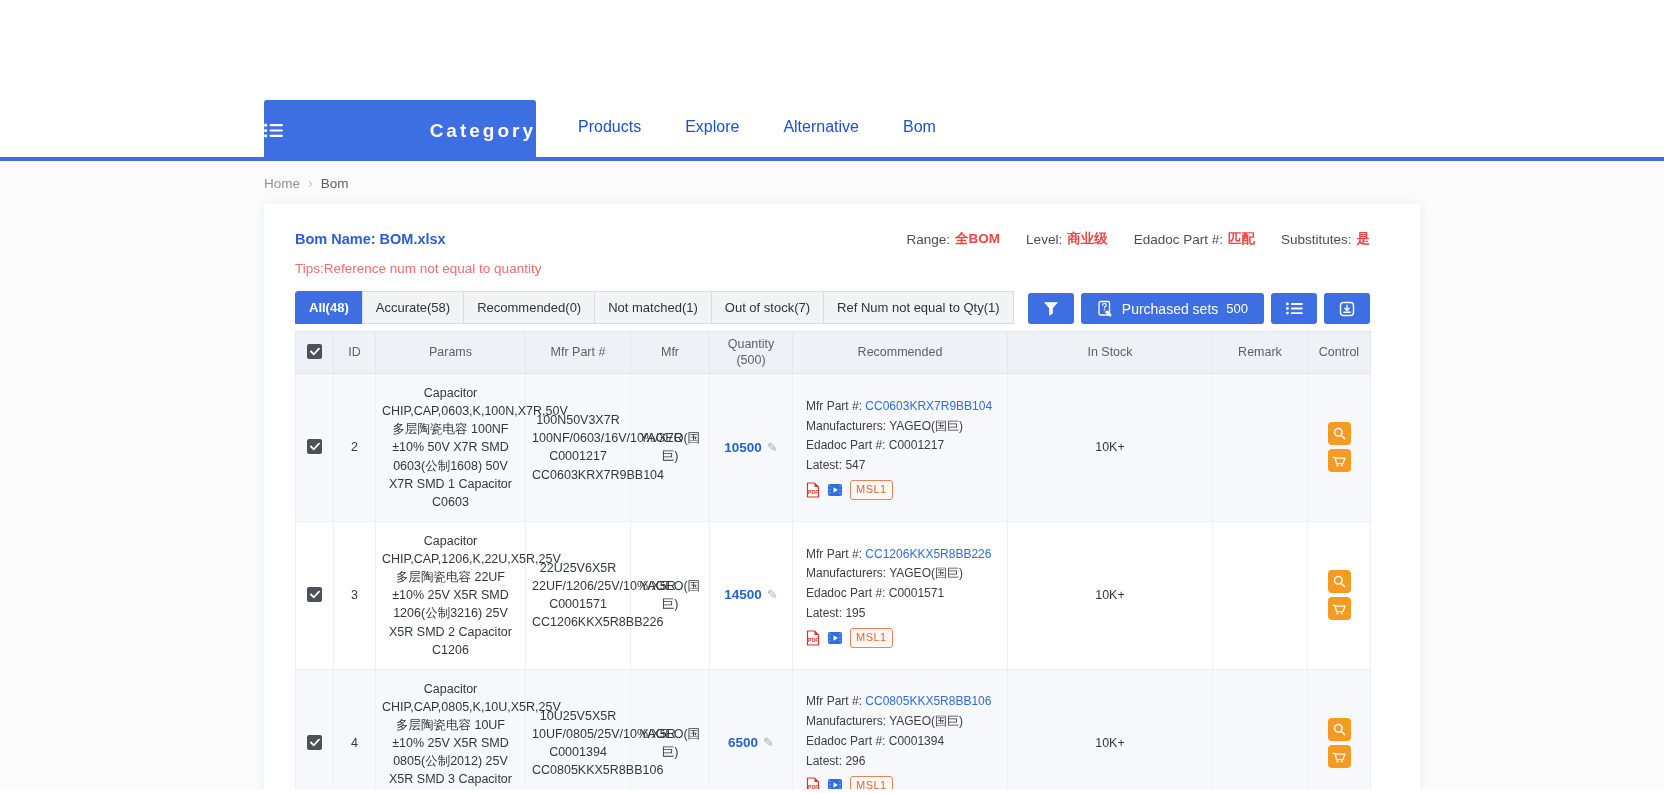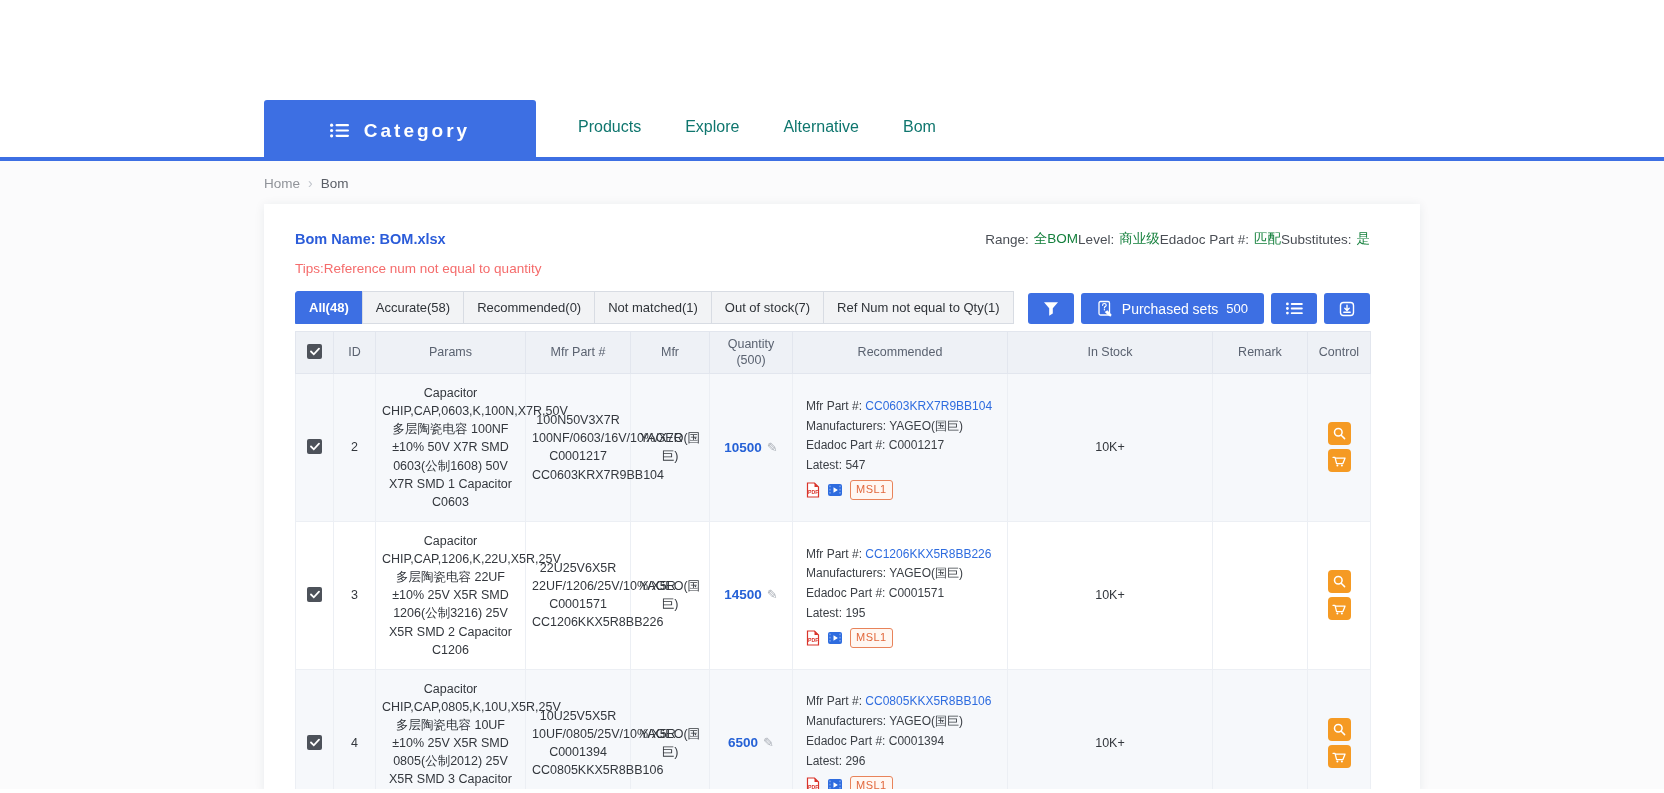--- a/index.html
+++ b/index.html
@@ -4,44 +4,44 @@
 <style>
   * { box-sizing: border-box; margin: 0; padding: 0; }
   html,body { width:1664px; height:793px; overflow:hidden; background:#fff;
     font-family:"Liberation Sans", sans-serif; color:#303133; }
 
   
   .topbar { position:relative; height:161px; background:#fff;
     border-bottom:4px solid #3D6FE3; }
   .category-btn { position:absolute; left:264px; bottom:-4px; width:272px; height:61px;
     background:#3D6FE3; color:#fff; border:none; border-radius:3px 3px 0 0;
-    display:flex; align-items:center; justify-content:center; gap:15px;
+    display:flex; align-items:center; justify-content:space-between; gap:15px;
     font-size:19px; font-weight:bold; letter-spacing:3px; cursor:pointer;
     font-family:"Liberation Sans", sans-serif; }
   .nav-links { position:absolute; left:578px; bottom:0; height:61px;
     display:flex; align-items:center; gap:44px; }
-  .nav-link { font-size:16px; color:#0f766e; cursor:pointer; white-space:nowrap; }
+  .nav-link { font-size:16px; color:#1d4ed8; cursor:pointer; white-space:nowrap; }
 
   
   .main { height:628px; background:#FBFBFC; padding-top:13px; overflow:hidden; }
   .breadcrumb { margin-left:264px; font-size:13.5px; height:18px;
     display:flex; align-items:center; gap:8px; }
   .crumb-home { color:#909399; cursor:pointer; }
   .crumb-sep { color:#C0C4CC; font-size:14px; }
   .crumb-current { color:#5a5e66; }
 
   .card { margin:12px 0 0 264px; width:1156px; height:589px; background:#fff;
     box-shadow:0 1px 10px rgba(31,45,61,.08); padding:26px 50px 0 31px; overflow:hidden; }
 
   
   .card-head { display:flex; justify-content:space-between; align-items:center; }
   .bom-name { font-size:14.5px; font-weight:bold; color:#2B5CD9; }
-  .meta { display:flex; font-size:13.5px; color:#4a4e55; white-space:nowrap; }
+  .meta { display:flex; gap:26px; font-size:13.5px; color:#4a4e55; white-space:nowrap; }
   .meta .pair { display:flex; gap:5px; align-items:center; }
-  .meta .val { color:#15803d; font-weight:normal; }
+  .meta .val { color:#ef4444; font-weight:bold; }
   .tips { margin-top:13px; font-size:13.5px; color:#F56C6C; }
 
   
   .toolbar { margin-top:15px; display:flex; justify-content:space-between; align-items:flex-end; }
   .tabs { display:flex; }
   .tab { border:1px solid #D8DCE3; margin-left:-1px; background:#F2F3F5; padding:8px 13px;
     font-size:13px; color:#2f3338; white-space:nowrap; cursor:pointer; }
   .tab:first-child { margin-left:0; border-radius:3px 0 0 0; }
   .tab.active { background:#3D6FE3; border-color:#3D6FE3; color:#fff; font-weight:bold; }
   .actions { display:flex; gap:7px; }

